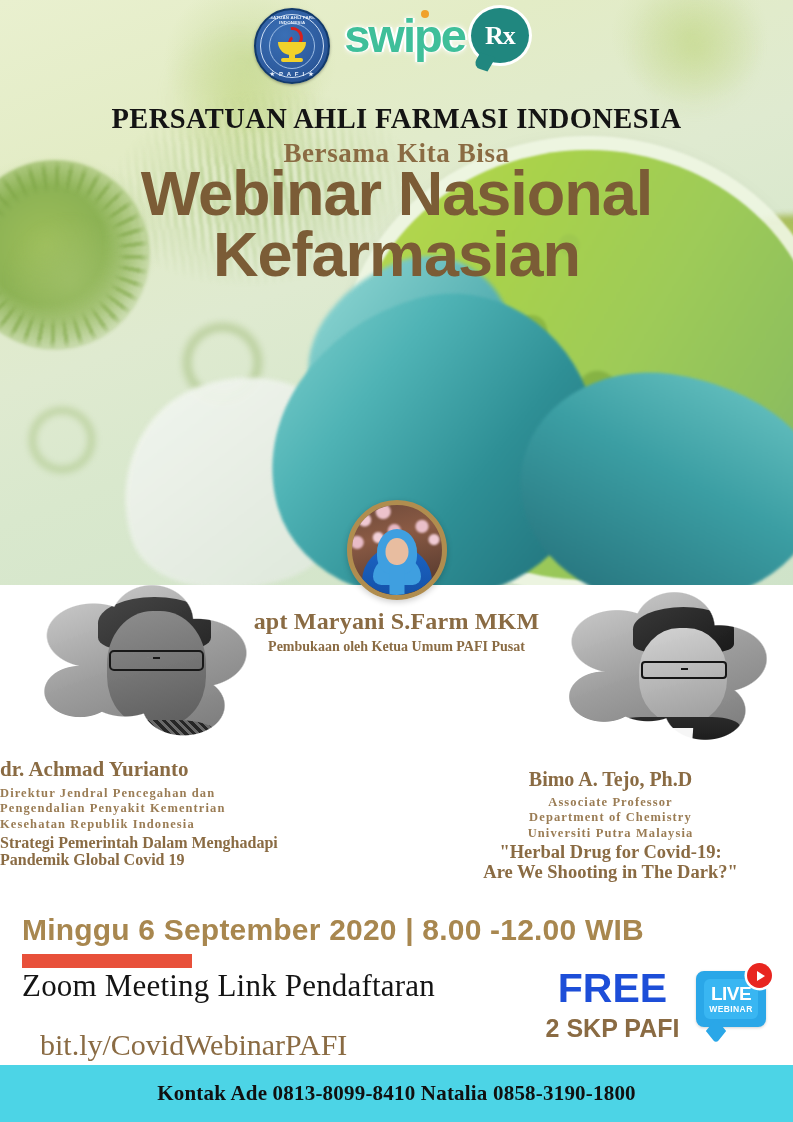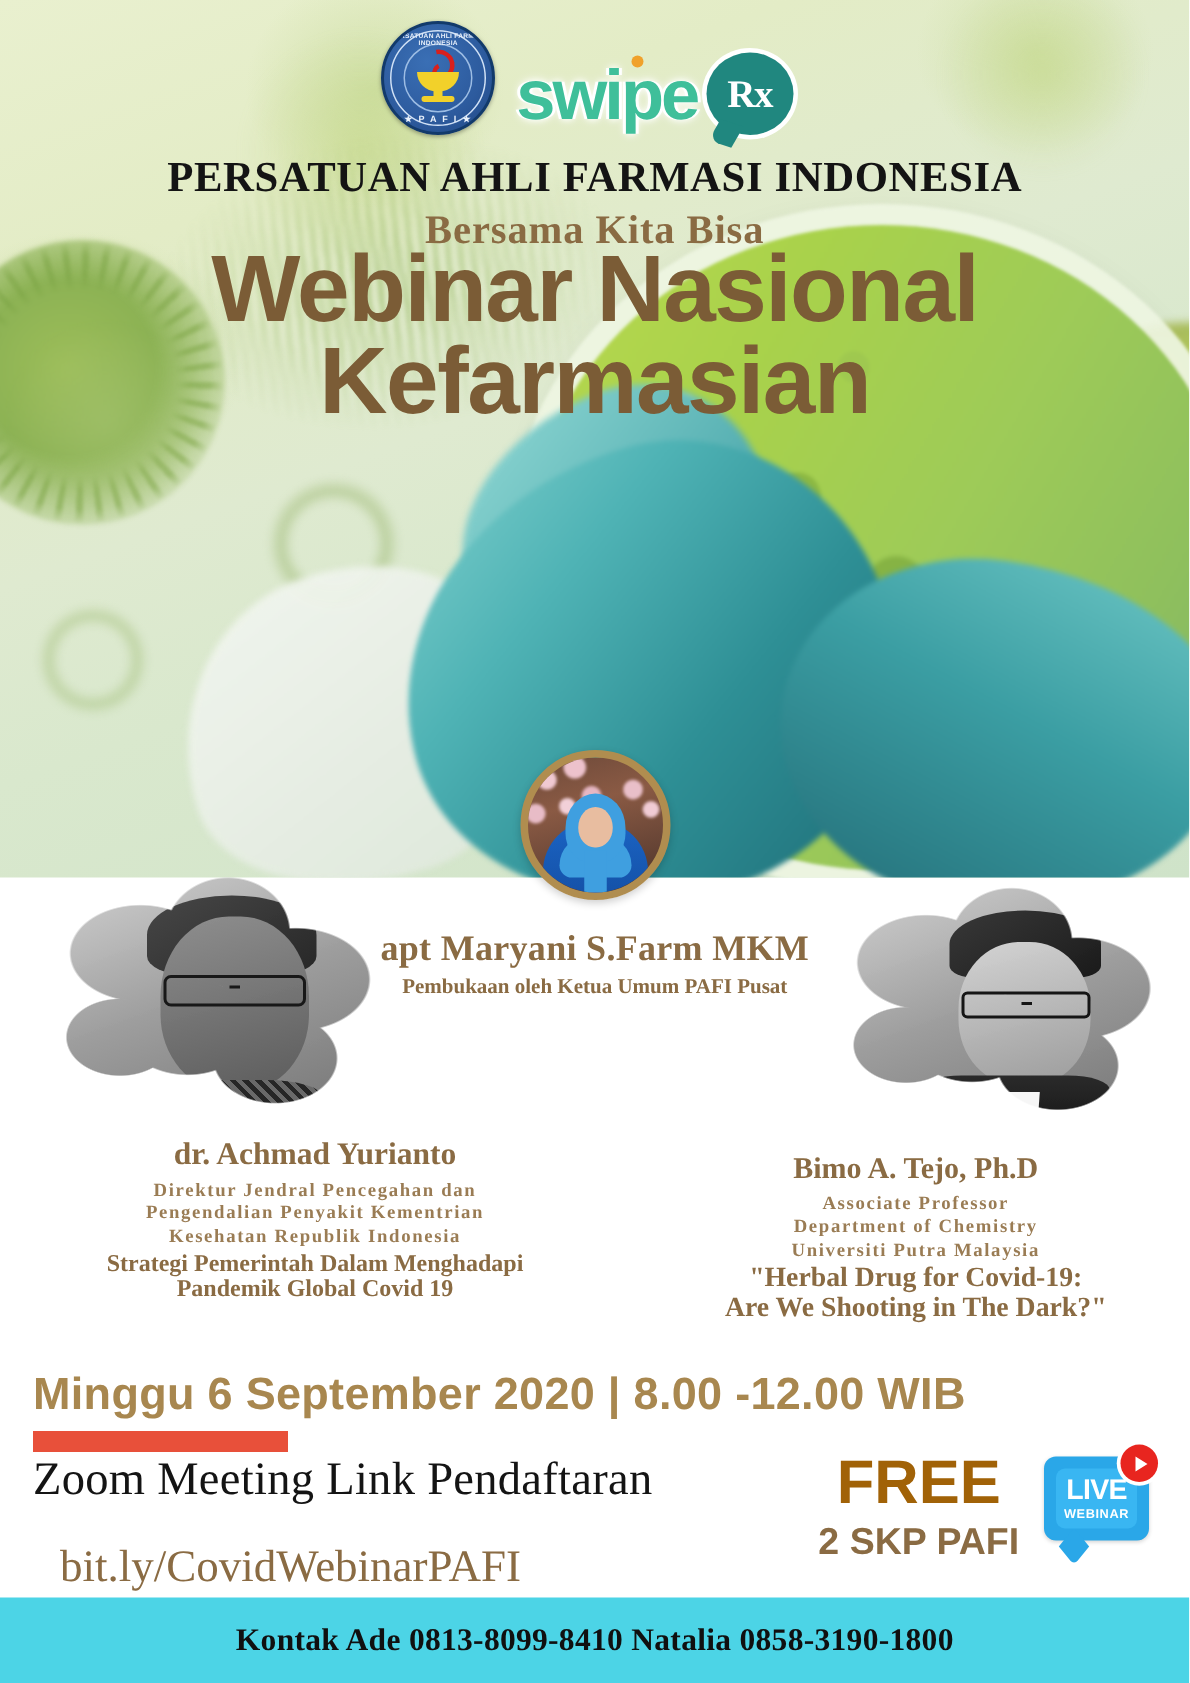--- a/index.html
+++ b/index.html
@@ -95,21 +95,21 @@
   }
   .white-sleeve{
     position:absolute; left:120px; top:380px; width:230px; height:210px;
     background:linear-gradient(160deg,#f2f6ef,#dfe8dc);
     border-radius:50% 50% 40% 60% / 60% 40% 60% 40%;
     transform:rotate(-18deg); filter:blur(2px); opacity:.95;
   }
 
   
   .logo-row{ position:absolute; left:0; top:8px; width:783px; height:82px;
-             display:flex; align-items:flex-end; justify-content:center; gap:14px; z-index:6; }
+             display:flex; align-items:flex-start; justify-content:center; gap:14px; z-index:6; }
 
   .pafi-logo{ position:relative; width:76px; height:76px; border-radius:50%;
               background:radial-gradient(circle at 40% 35%, #3a6fb5, #2d5b9e 60%, #1f4682 100%);
               border:2px solid #123a6b; box-shadow:0 1px 3px rgba(0,0,0,.35); overflow:hidden; }
   .pafi-ring{ position:absolute; inset:4px; border-radius:50%; border:1.5px solid #cfe0f5; }
   .pafi-ring2{ position:absolute; inset:13px; border-radius:50%; border:1px solid #9dbde4; }
   .pafi-text-top, .pafi-text-bot{ position:absolute; left:0; width:100%; text-align:center;
               color:#e9f1fb; font-family:"Liberation Sans", sans-serif; font-weight:700; letter-spacing:.2px; }
   .pafi-text-top{ top:5px; font-size:4.4px; }
   .pafi-text-bot{ bottom:5.5px; font-size:6px; letter-spacing:1.2px; }
@@ -174,21 +174,21 @@
     border-radius:34px 34px 0 0; }
   .av-head{ position:absolute; left:50%; top:24px; transform:translateX(-50%);
     width:40px; height:46px; background:#3f9fe0; border-radius:50% 50% 42% 42%; }
   .av-face{ position:absolute; left:50%; top:33px; transform:translateX(-50%);
     width:23px; height:27px; background:#e8bda0; border-radius:50% 50% 48% 48%; }
   .av-scarf{ position:absolute; left:50%; top:52px; transform:translateX(-50%);
     width:48px; height:28px; background:#3f9fe0; border-radius:24px 24px 10px 10px; }
   .av-lapel{ position:absolute; left:50%; bottom:0; transform:translateX(-50%);
     width:15px; height:28px; background:#3f9fe0; }
 
-  .cs-name{ margin-top:20px; font-family:"Liberation Serif", serif; font-weight:700;
+  .cs-name{ margin-top:8px; font-family:"Liberation Serif", serif; font-weight:700;
             font-size:24px; color:#8a6b43; letter-spacing:.2px; }
   .cs-role{ margin-top:4px; font-family:"Liberation Serif", serif; font-weight:700;
             font-size:14px; color:#8a6b43; }
 
   
   .photo-mask{ position:relative; overflow:hidden; }
   .ph-left{ position:absolute; left:35px; top:583px; width:225px; height:175px; z-index:5; }
   .ph-right{ position:absolute; left:560px; top:590px; width:220px; height:172px; z-index:5; }
 
   .brush{ position:absolute; inset:0;
@@ -226,42 +226,42 @@
           background:linear-gradient(150deg,#3c3c3c,#1f1f1f); border-radius:50% 50% 18% 18%; }
   .face2-glass{ position:absolute; left:37%; top:41%; width:39%; height:11%;
           border:2.2px solid #1a1a1a; border-radius:4px; }
   .face2-glass:after{ content:""; position:absolute; left:46%; top:35%; width:8%; height:2px; background:#1a1a1a; }
   .face2-suit{ position:absolute; left:24%; bottom:0; width:58%; height:26%;
           background:linear-gradient(180deg,#2e2e2e,#171717); border-radius:22% 22% 0 0; }
   .face2-shirt{ position:absolute; left:44%; bottom:0; width:16%; height:20%;
           background:#f0f0f0; transform:skewX(-4deg); }
 
   
-  .sp-left-txt{ position:absolute; left:0; top:757px; width:420px; text-align:center; z-index:6; }
+  .sp-left-txt{ position:absolute; left:0; top:757px; width:420px; z-index:6; }
   .sp-right-txt{ position:absolute; left:428px; top:768px; width:365px; text-align:center; z-index:6; }
   .sp-name{ font-family:"Liberation Serif", serif; font-weight:700; font-size:21px; color:#8a6b43; }
   .sp-aff{ font-family:"Liberation Serif", serif; font-weight:700; font-size:12.5px;
            color:#9a7c54; letter-spacing:1.1px; line-height:1.22; margin-top:4px; }
   .sp-topic{ font-family:"Liberation Serif", serif; font-weight:700; font-size:16px;
              color:#8a6b43; line-height:1.08; margin-top:2px; }
   .sp-right-txt .sp-name{ font-size:20px; }
   .sp-right-txt .sp-aff{ font-size:12.5px; }
   .sp-right-txt .sp-topic{ font-size:18.5px; }
 
   
   .date-line{ position:absolute; left:22px; top:913px; font-family:"Liberation Sans", sans-serif;
               font-weight:700; font-size:30px; color:#a8874f; letter-spacing:.2px; z-index:6; }
   .red-bar{ position:absolute; left:22px; top:954px; width:170px; height:14px; background:#e8503a; z-index:6; }
   .zoom-line{ position:absolute; left:22px; top:968px; font-family:"Liberation Serif", serif;
               font-size:31px; color:#141414; letter-spacing:.2px; z-index:6; }
   .bitly{ position:absolute; left:40px; top:1028px; font-family:"Liberation Serif", serif;
           font-size:30px; color:#8a6b43; z-index:6; }
 
   .free-block{ position:absolute; left:530px; top:968px; width:165px; text-align:center; z-index:6; }
-  .free-word{ font-family:"Liberation Sans", sans-serif; font-weight:700; font-size:41px; color:#a16207; line-height:1; }
+  .free-word{ font-family:"Liberation Sans", sans-serif; font-weight:700; font-size:41px; color:#1d4ed8; line-height:1; }
   .skp-word{ font-family:"Liberation Sans", sans-serif; font-weight:700; font-size:25px; color:#8a6b43; margin-top:5px; }
 
   .live-badge{ position:absolute; left:696px; top:967px; width:74px; height:72px; z-index:6; }
   .lb-body{ position:absolute; left:0; top:4px; width:70px; height:56px; background:#2aa7e8;
             border-radius:8px; box-shadow:0 1px 3px rgba(0,0,0,.18); }
   .lb-tail{ position:absolute; left:12px; top:56px; width:16px; height:16px; background:#2aa7e8;
             transform:rotate(45deg) skew(6deg,6deg); border-radius:0 0 4px 0; }
   .lb-inner{ position:absolute; left:8px; top:12px; width:54px; height:40px; background:#39b6f2;
              border-radius:6px; display:flex; flex-direction:column; align-items:center; justify-content:center; }
   .lb-live{ font-family:"Liberation Sans", sans-serif; font-weight:700; font-size:19px; color:#fff; line-height:1; letter-spacing:-.5px; }

